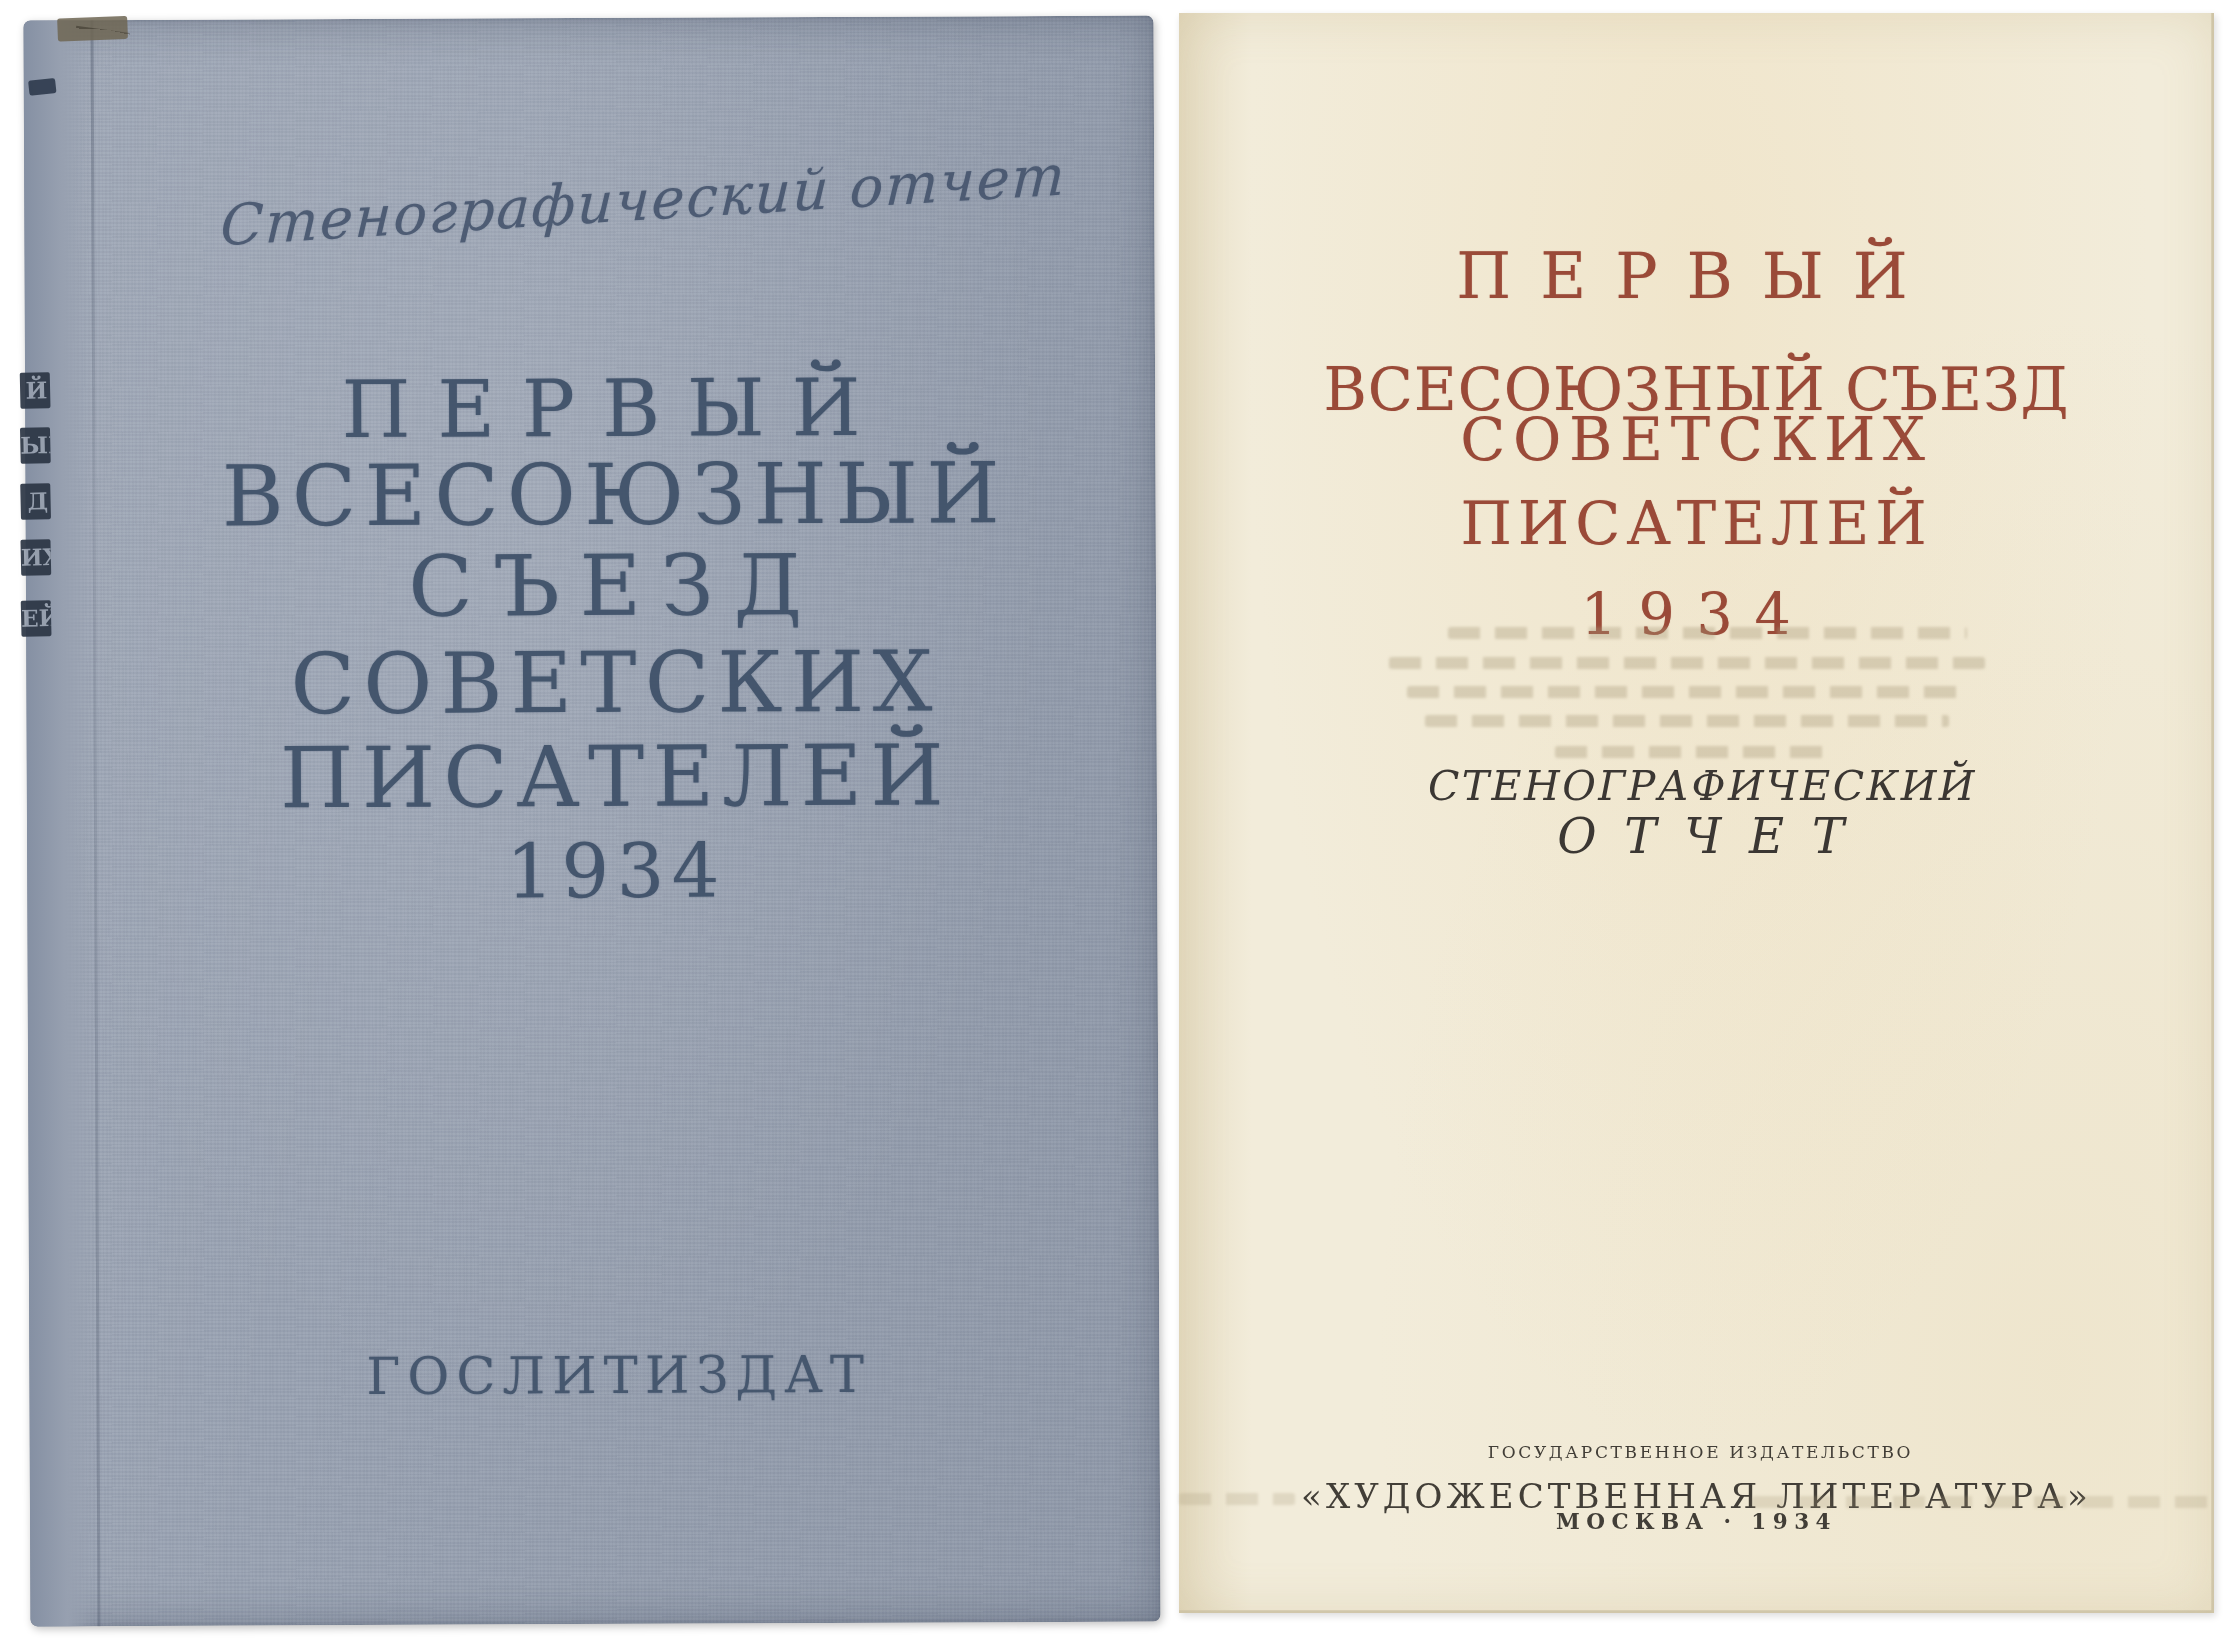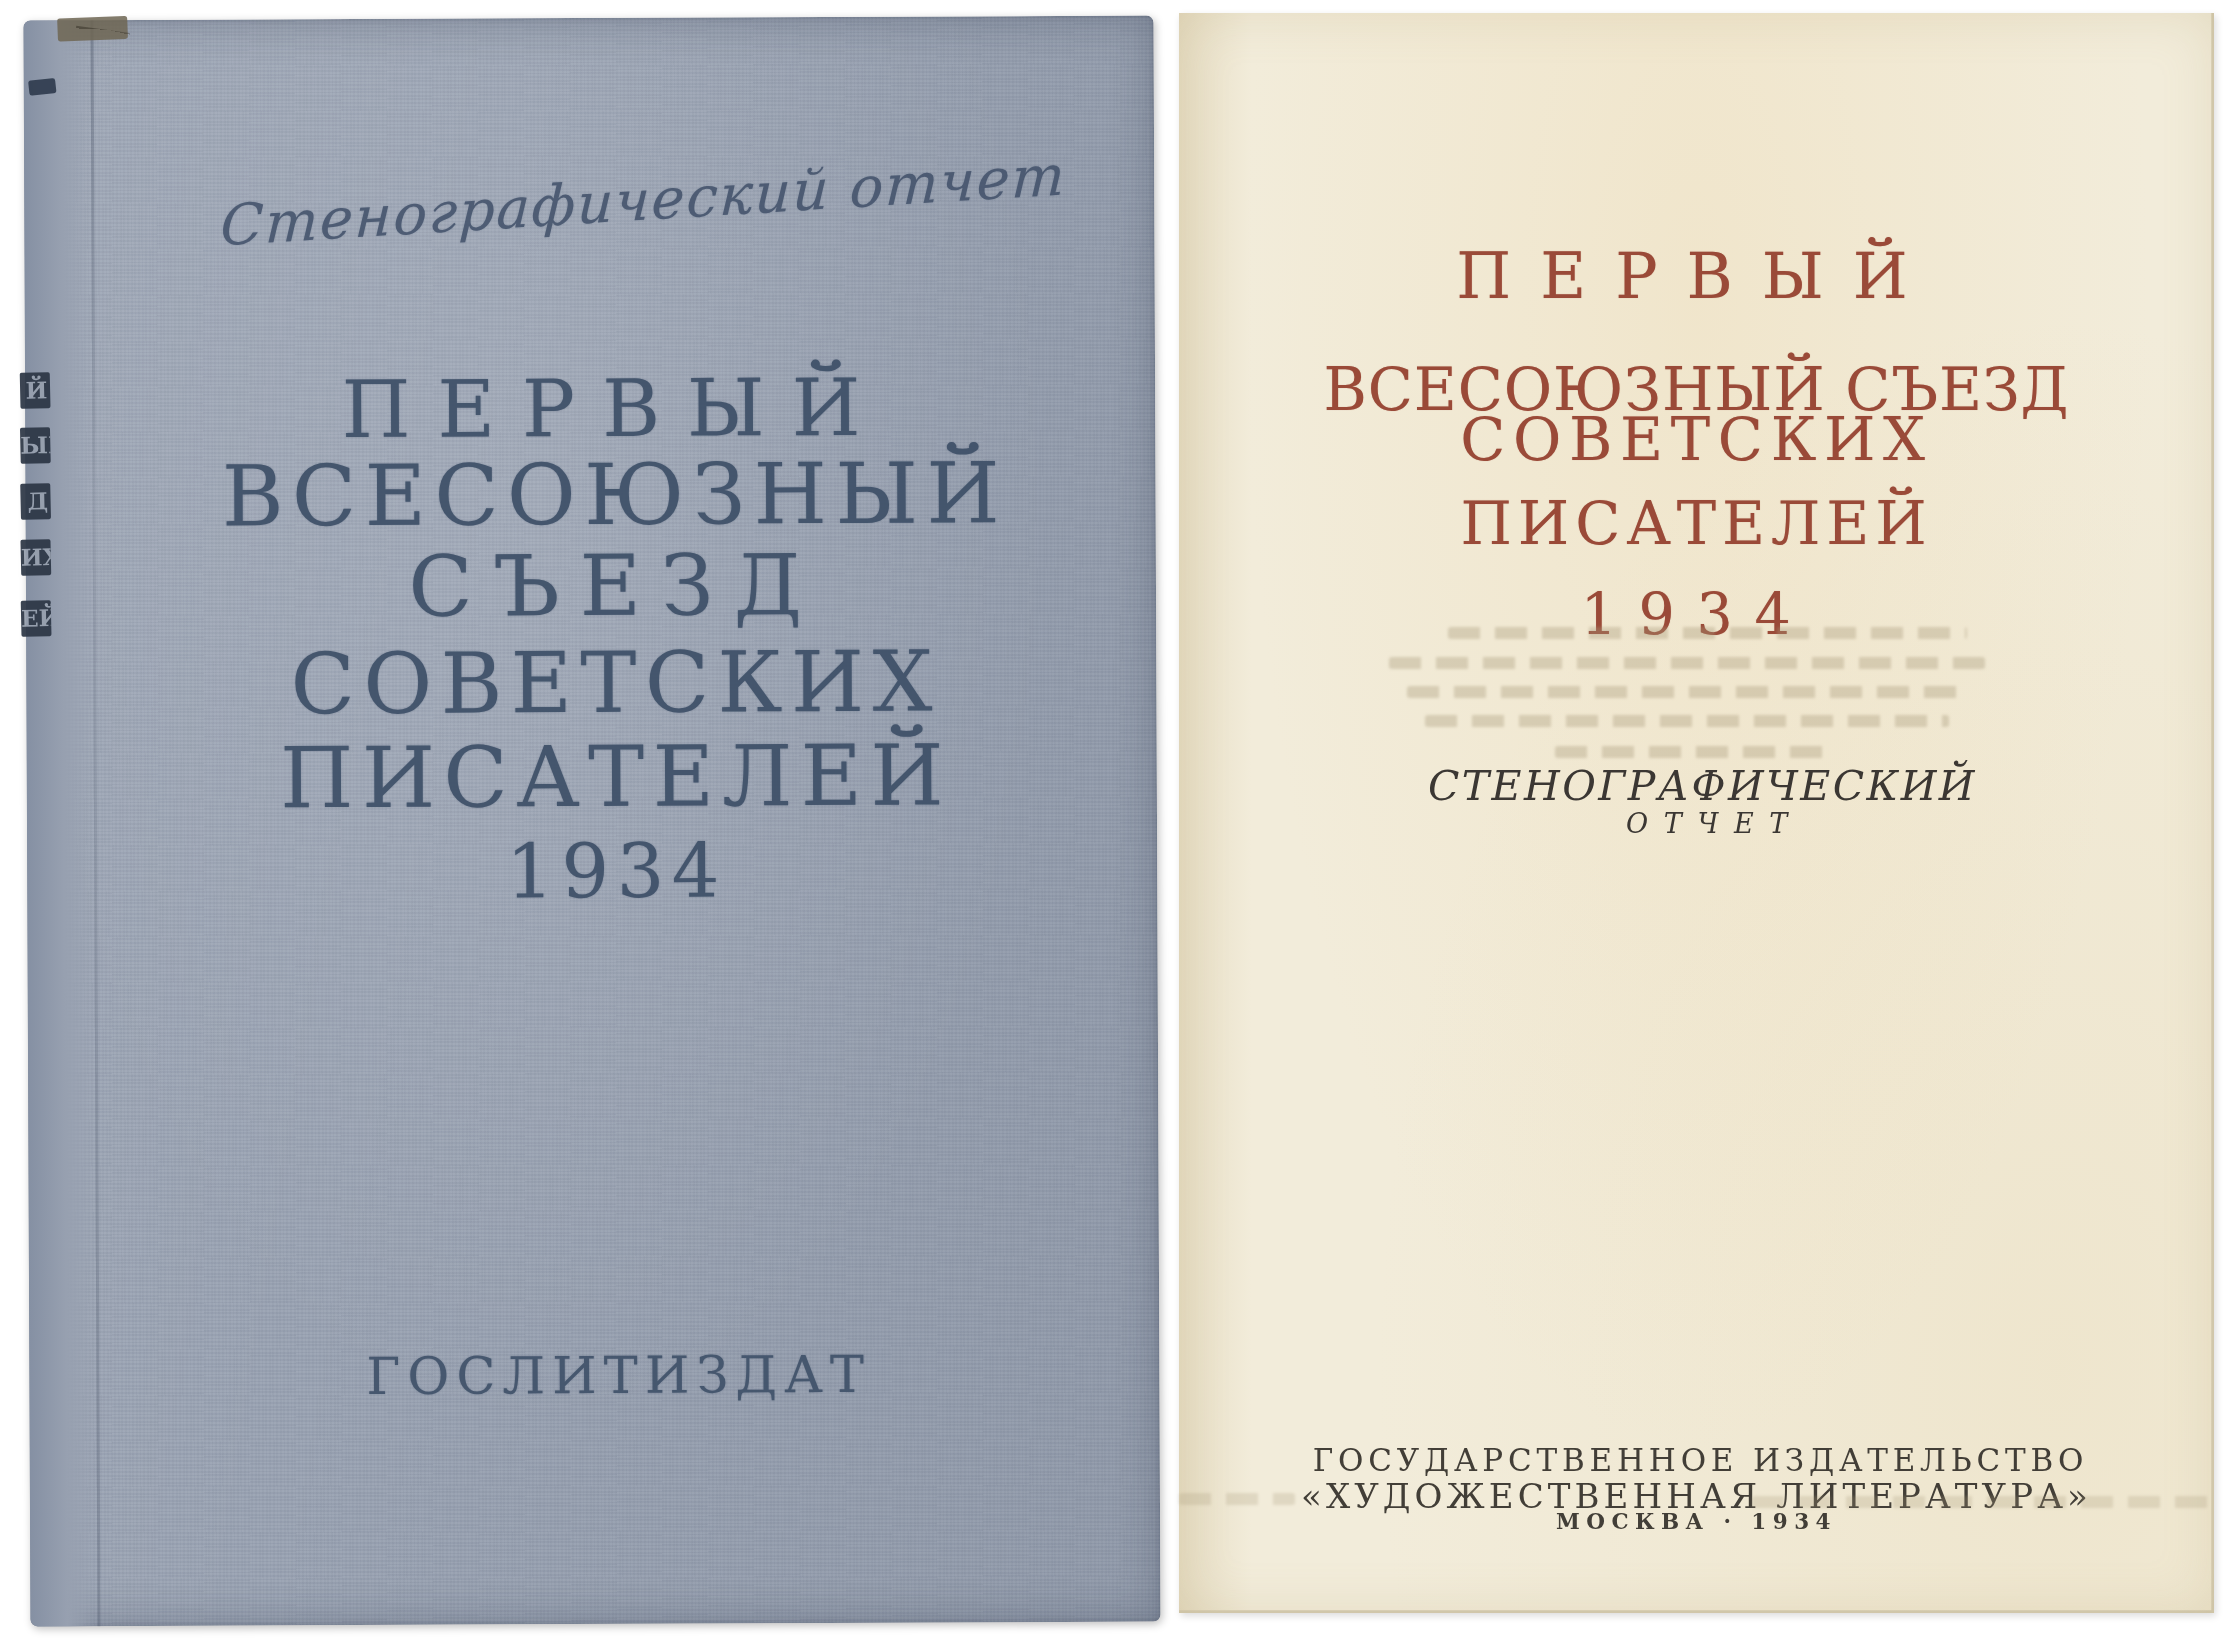--- a/index.html
+++ b/index.html
@@ -84,23 +84,23 @@
     text-align:center;
   }
   .pg-red{position:absolute;left:0;right:0;color:#9a4a38;text-shadow:0 0 0.9px rgba(154,74,56,.45);}
   .pg-l1{top:227px;font-size:63px;letter-spacing:.46em;}
   .pg-l2{top:310px;font-size:59px;letter-spacing:.015em;margin-top:32px;}
   .pg-l3{top:392px;font-size:59px;letter-spacing:.13em;}
   .pg-l4{top:476px;font-size:59px;letter-spacing:.10em;}
   .pg-year{top:568px;font-size:57px;letter-spacing:.38em;}
   .pg-sub{position:absolute;left:12px;right:0;color:#3b3733;font-style:italic;}
   .pg-sub1{top:749px;font-size:41px;letter-spacing:.06em;}
-  .pg-sub2{top:795px;font-size:27px;letter-spacing:.58em;padding-left:24px;}
+  .pg-sub2{top:795px;font-size:48px;letter-spacing:.58em;padding-left:24px;}
   .pg-imprint{position:absolute;left:0;right:0;color:#423e37;font-family:"DejaVu Serif", serif;}
-  .pg-i1{top:1429px;font-size:31px;letter-spacing:.155em;padding-left:8px;}
+  .pg-i1{top:1429px;font-size:17px;letter-spacing:.155em;padding-left:8px;}
   .pg-i2{top:1463px;font-size:34px;letter-spacing:.12em;}
   .pg-i3{top:1496px;font-size:21.5px;letter-spacing:.30em;font-weight:bold;}
   .bleed{
     position:absolute;height:12.5px;border-radius:2.7px;filter:blur(1.4px);opacity:.55;
     background:repeating-linear-gradient(90deg, rgba(165,152,120,.65) 0 32px, rgba(165,152,120,0) 32px 47px);
   }
   .bl1{top:614px;left:269px;width:519px;}
   .bl2{top:644px;left:210px;width:596px;}
   .bl3{top:673px;left:228px;width:560px;}
   .bl4{top:702px;left:246px;width:524px;}

